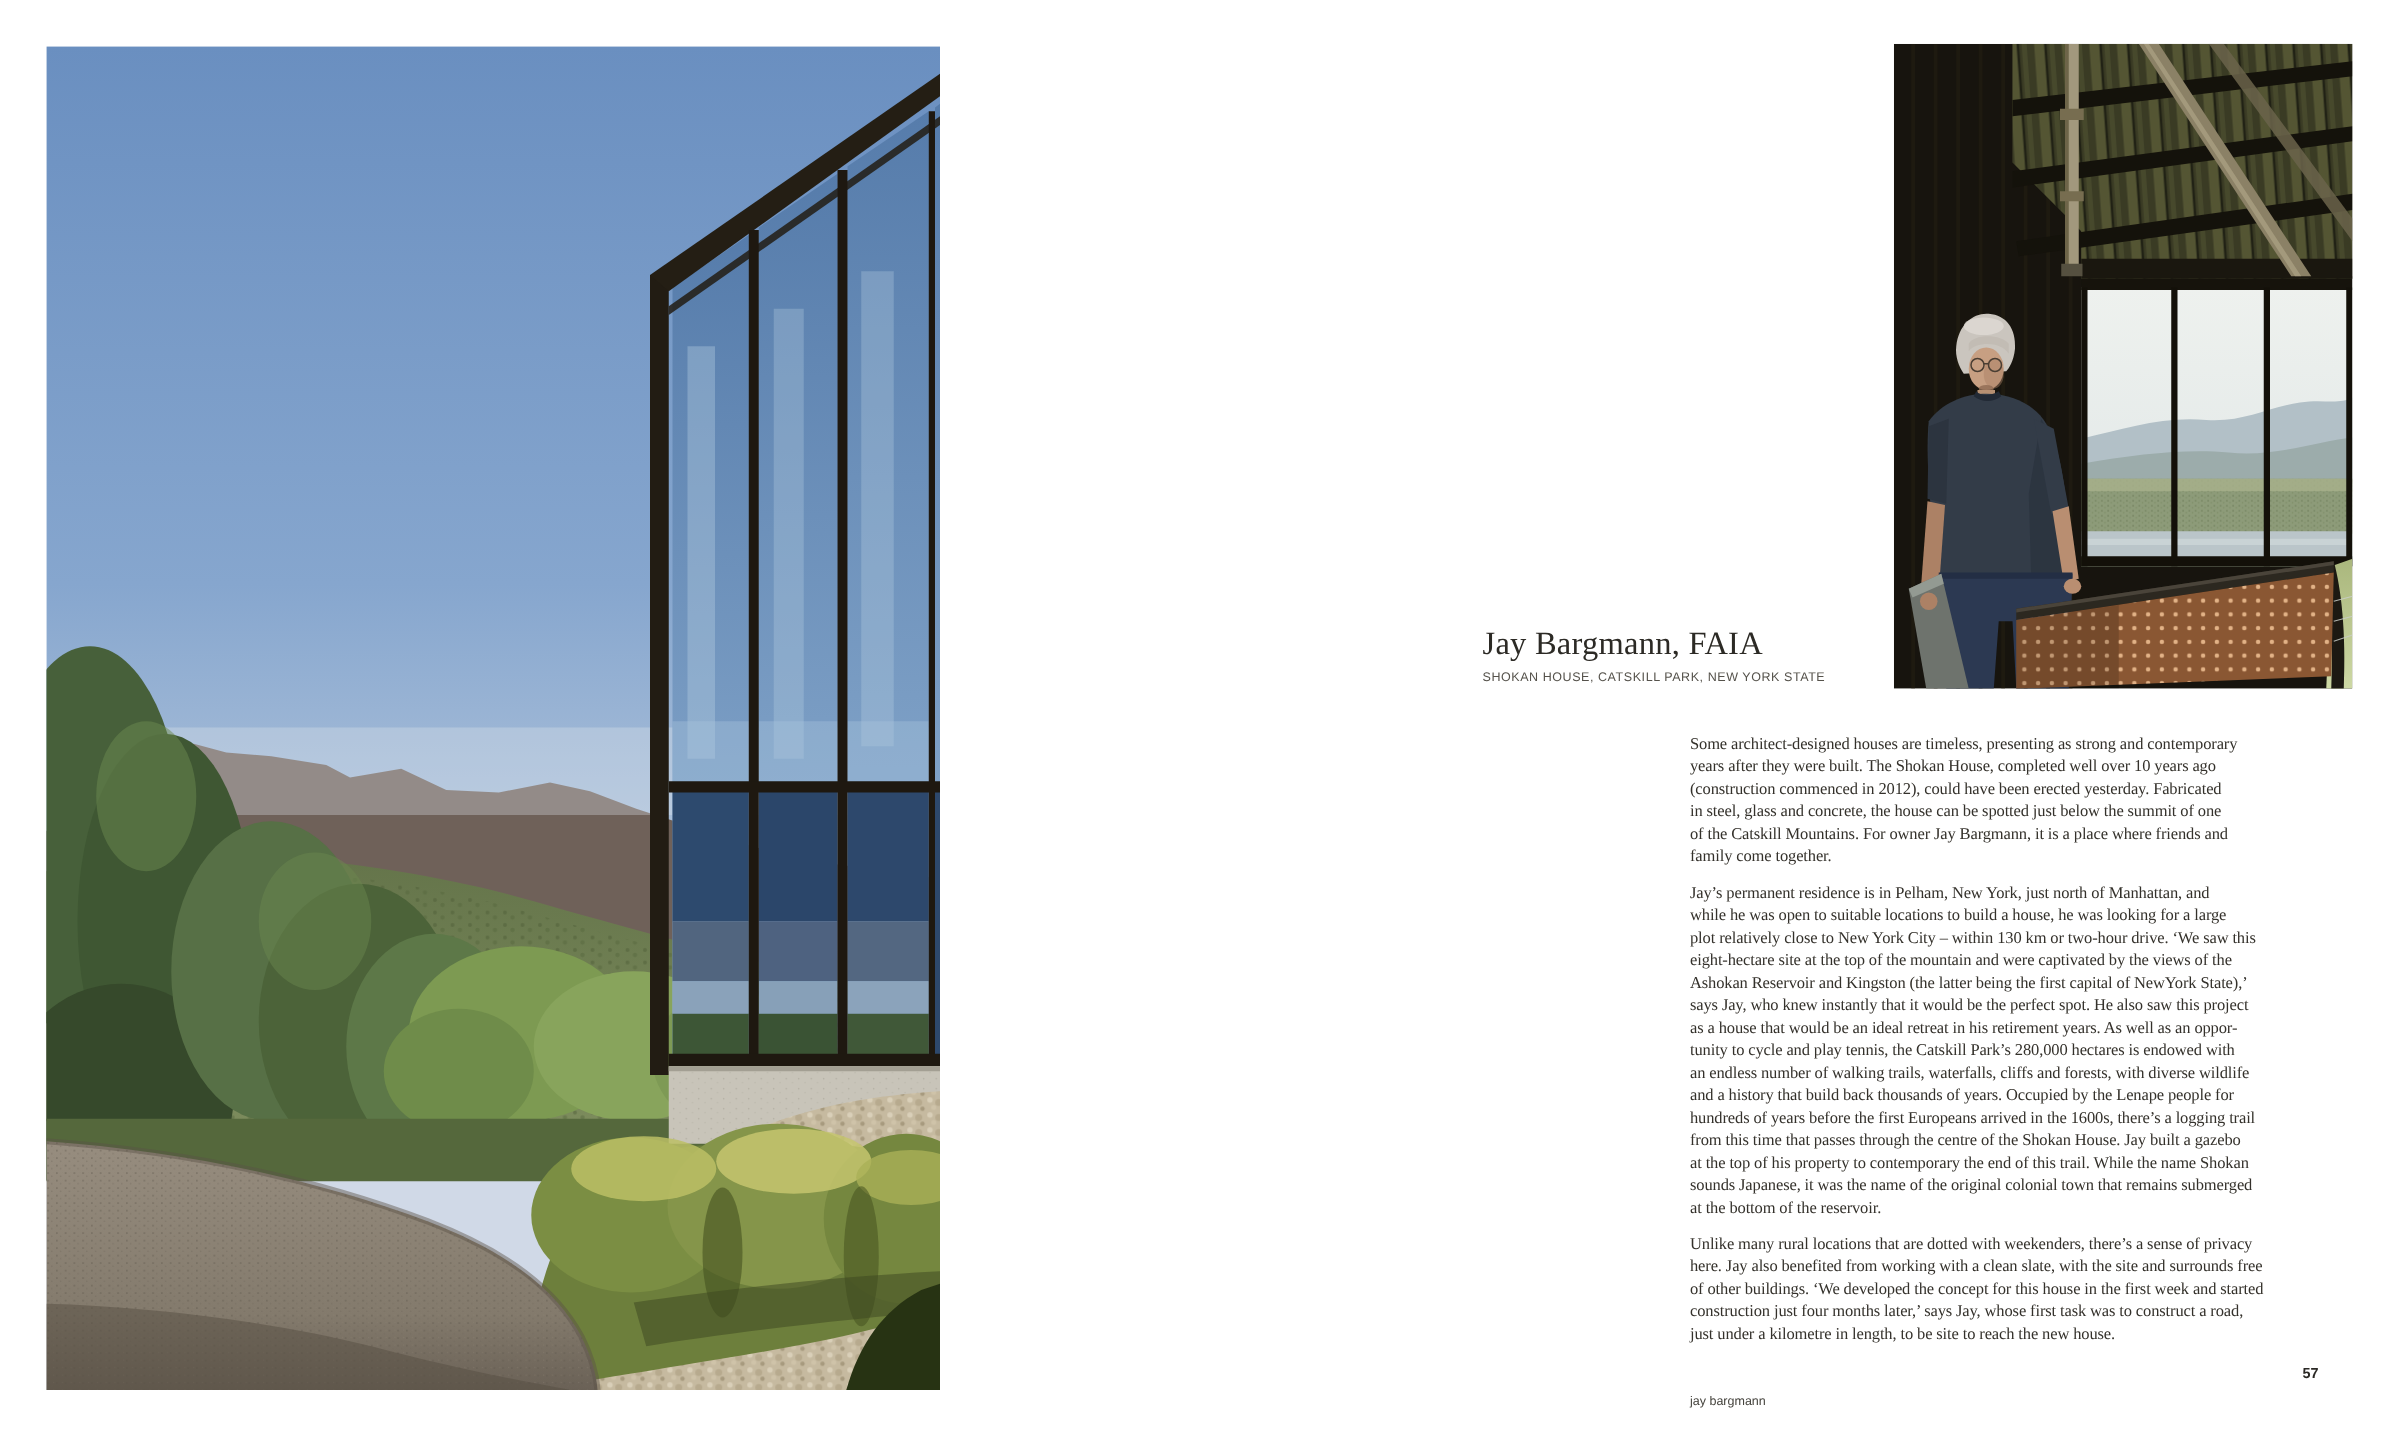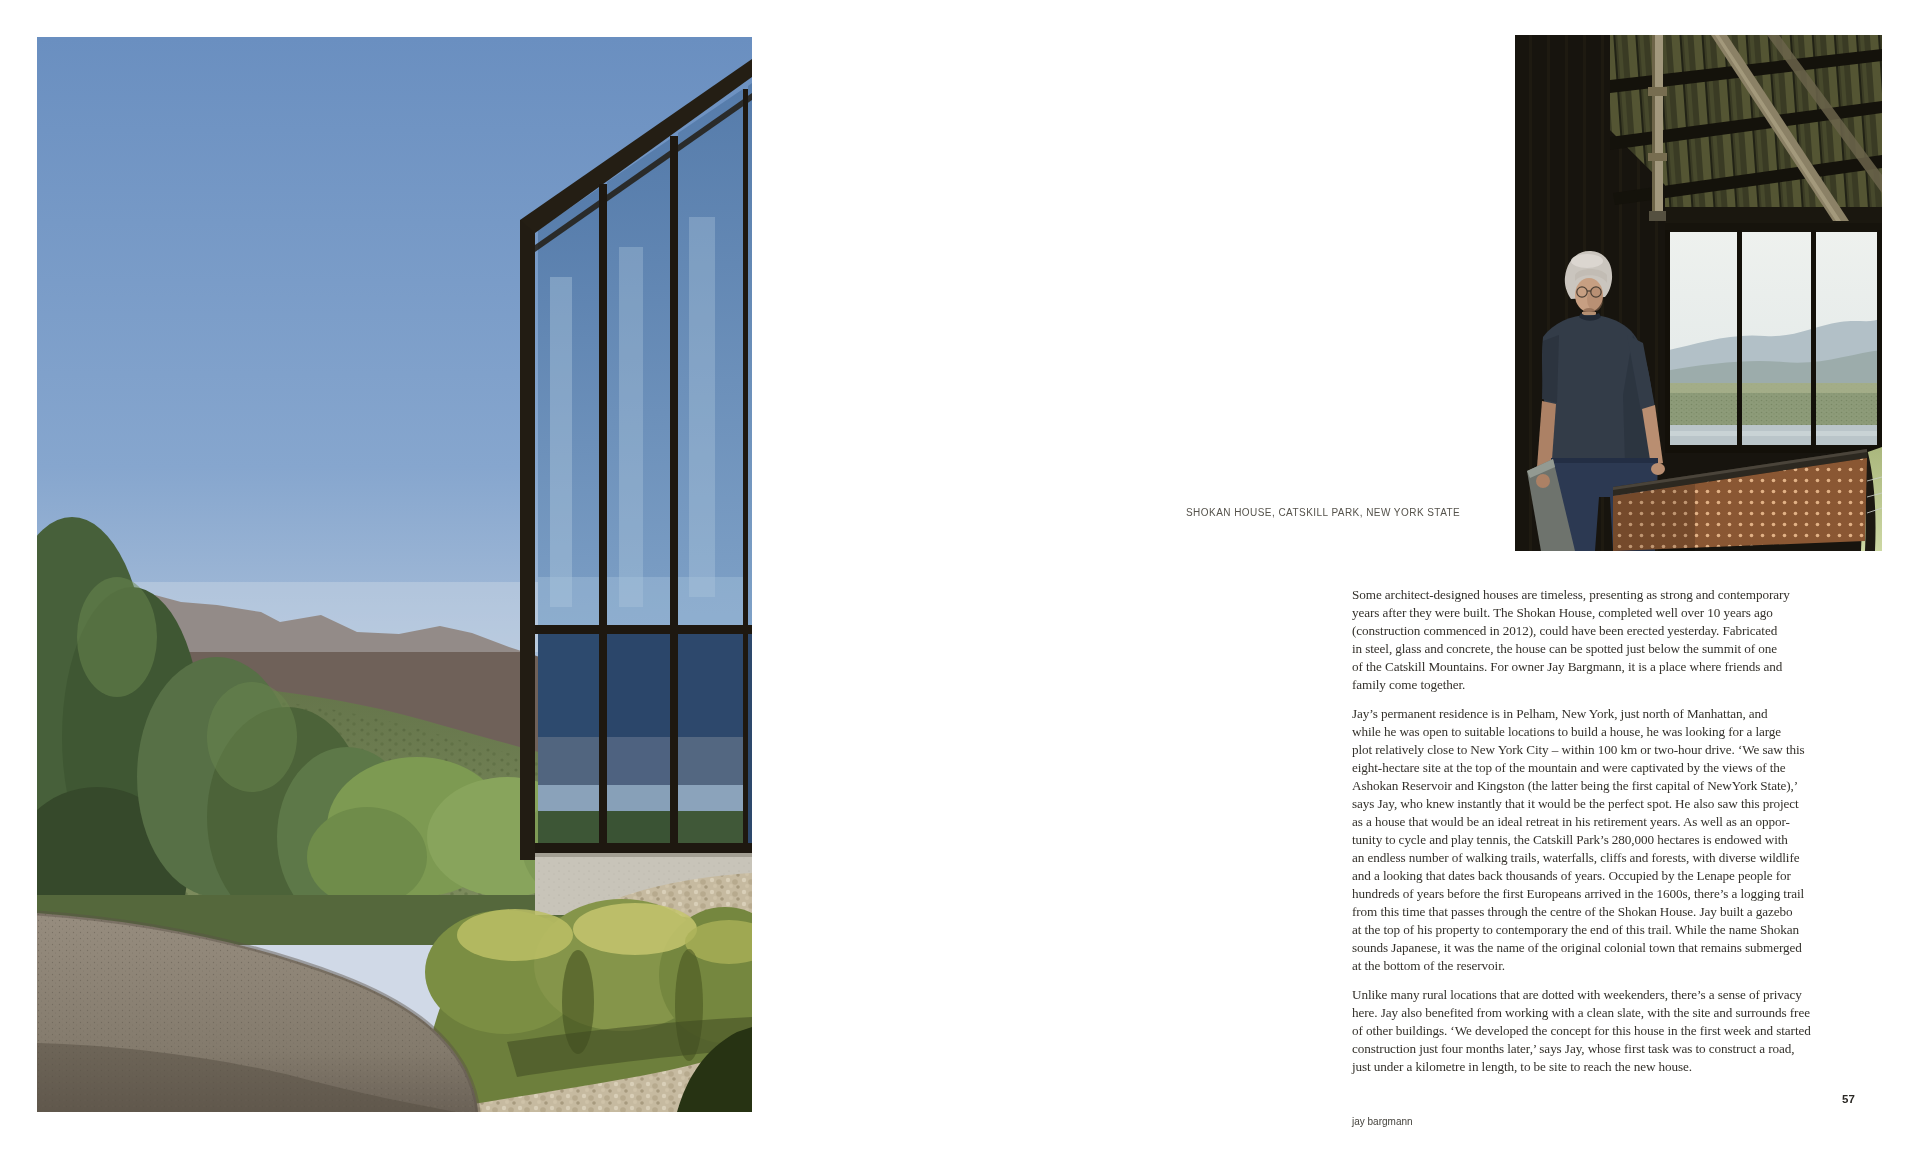--- a/index.html
+++ b/index.html
@@ -285,43 +285,44 @@
         <g stroke="#c9cec7" stroke-width="1" opacity="0.85">
           <line x1="352" y1="446" x2="367" y2="442"></line>
             <line x1="352" y1="462" x2="367" y2="458"></line>
             <line x1="352" y1="478" x2="367" y2="473"></line>
         </g>
       </g>
     </svg>
   </figure>
 
   <header class="article-header">
+    <h1 class="article-title">Jay Bargmann, FAIA</h1>
     <div class="article-subtitle">SHOKAN HOUSE, CATSKILL PARK, NEW YORK STATE</div>
   </header>
 
   <main class="body-text">
       <div class="para">
         <div class="line">Some architect-designed houses are timeless, presenting as strong and contemporary</div>
         <div class="line">years after they were built. The Shokan House, completed well over 10 years ago</div>
         <div class="line">(construction commenced in 2012), could have been erected yesterday. Fabricated</div>
         <div class="line">in steel, glass and concrete, the house can be spotted just below the summit of one</div>
         <div class="line">of the Catskill Mountains. For owner Jay Bargmann, it is a place where friends and</div>
         <div class="line">family come together.</div>
       </div>
       <div class="para">
         <div class="line">Jay’s permanent residence is in Pelham, New York, just north of Manhattan, and</div>
         <div class="line">while he was open to suitable locations to build a house, he was looking for a large</div>
-        <div class="line">plot relatively close to New York City – within 100 km or two-hour drive. ‘We saw this</div>
+        <div class="line">plot relatively close to New York City – within 130 km or two-hour drive. ‘We saw this</div>
         <div class="line">eight-hectare site at the top of the mountain and were captivated by the views of the</div>
         <div class="line">Ashokan Reservoir and Kingston (the latter being the first capital of NewYork State),’</div>
         <div class="line">says Jay, who knew instantly that it would be the perfect spot. He also saw this project</div>
         <div class="line">as a house that would be an ideal retreat in his retirement years. As well as an oppor-</div>
         <div class="line">tunity to cycle and play tennis, the Catskill Park’s 280,000 hectares is endowed with</div>
         <div class="line">an endless number of walking trails, waterfalls, cliffs and forests, with diverse wildlife</div>
-        <div class="line">and a looking that dates back thousands of years. Occupied by the Lenape people for</div>
+        <div class="line">and a history that build back thousands of years. Occupied by the Lenape people for</div>
         <div class="line">hundreds of years before the first Europeans arrived in the 1600s, there’s a logging trail</div>
         <div class="line">from this time that passes through the centre of the Shokan House. Jay built a gazebo</div>
         <div class="line">at the top of his property to contemporary the end of this trail. While the name Shokan</div>
         <div class="line">sounds Japanese, it was the name of the original colonial town that remains submerged</div>
         <div class="line">at the bottom of the reservoir.</div>
       </div>
       <div class="para">
         <div class="line">Unlike many rural locations that are dotted with weekenders, there’s a sense of privacy</div>
         <div class="line">here. Jay also benefited from working with a clean slate, with the site and surrounds free</div>
         <div class="line">of other buildings. ‘We developed the concept for this house in the first week and started</div>

